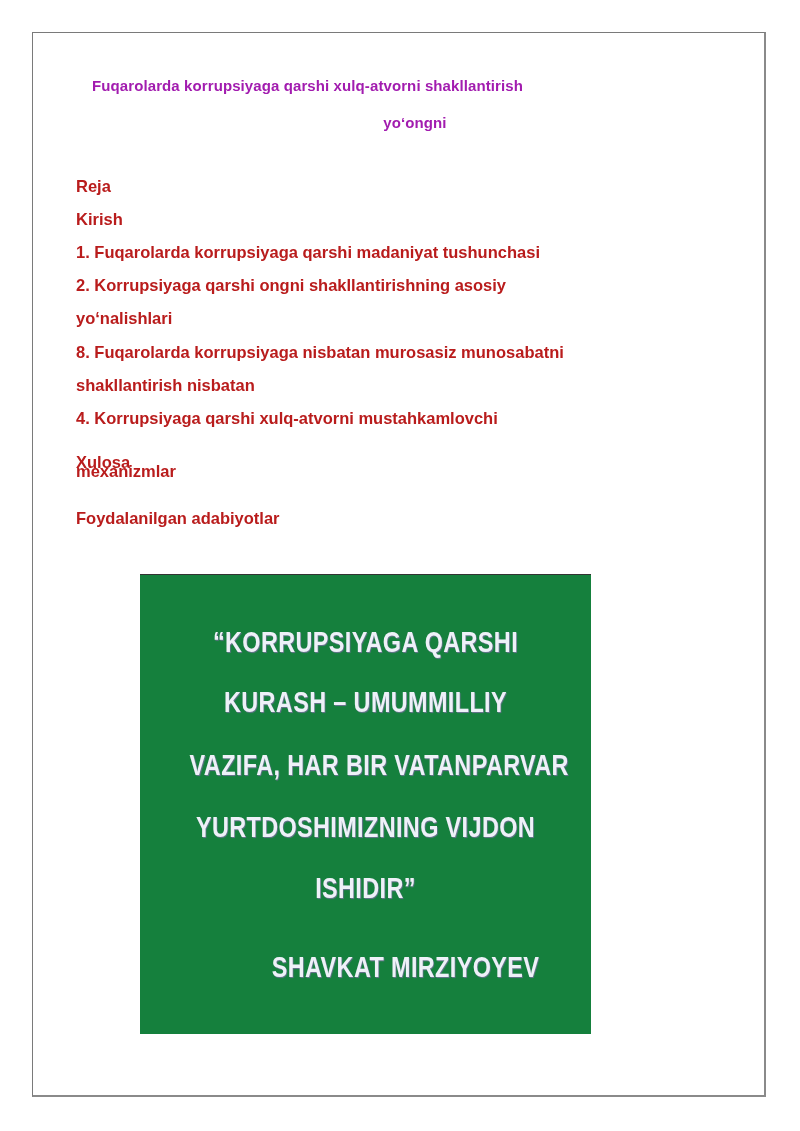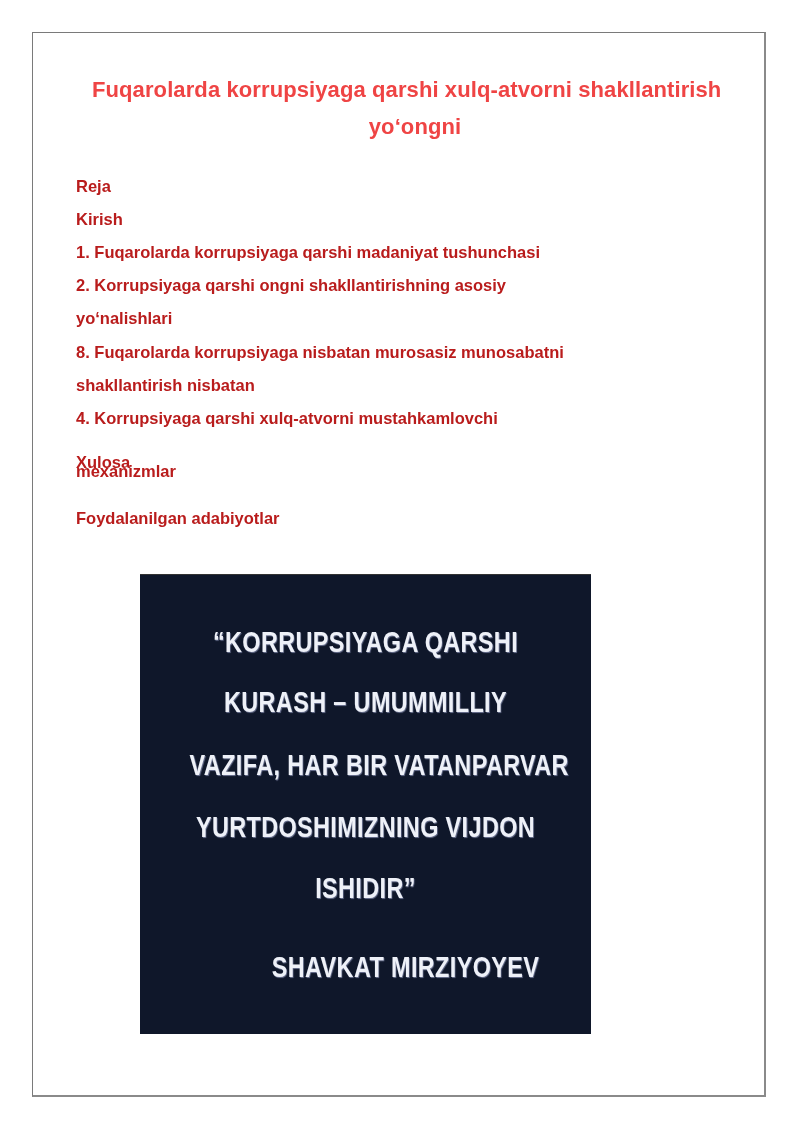--- a/index.html
+++ b/index.html
@@ -2,26 +2,26 @@
 <html><head>
 <meta charset="utf-8">
 <style>
   html, body { margin:0; padding:0; background:#ffffff; }
   body { width:800px; height:1131px; position:relative; overflow:hidden;
          font-family:"Liberation Sans", sans-serif; }
   .page { position:absolute; left:32px; top:32px; width:734px; height:1065px;
           border:1px solid #7a7a7a; border-right:2px solid #8a8a8a; border-bottom:2px solid #8a8a8a;
           background:#fff; box-sizing:border-box; }
   .title { position:absolute; left:60px; width:700px; text-align:center;
-           font-weight:bold; font-size:22px; color:#ef4444; letter-spacing:0.1px; }
+           font-weight:bold; font-size:15px; color:#a21caf; letter-spacing:0.1px; }
   .t1 { top:77px; left:92px; width:670px; text-align:left; }
   .t2 { top:114px; left:60px; width:710px; }
   .line { position:absolute; left:76px; font-weight:bold; font-size:16.5px; color:#b91c1c; white-space:nowrap; }
   .img { position:absolute; left:140px; top:574px; width:451px; height:459px;
-         background:#0f172a; border-top:1px solid #333; }
+         background:#15803d; border-top:1px solid #333; }
   .q { position:absolute; left:0; width:451px; text-align:center; color:#eef1f8;
        font-family:"Liberation Sans", sans-serif; font-weight:bold;
        font-size:30px; transform:scaleX(0.78); transform-origin:center;
        text-shadow:1px 1px 1px #6a7290; letter-spacing:0.5px; white-space:nowrap; }
   .q1 { top:50px; } .q2 { top:110px; } .q3 { top:173px; } .q4 { top:235px; } .q5 { top:296px; }
   .q6 { top:375px; left:40px; }
 </style>
 </head>
 <body>
 

